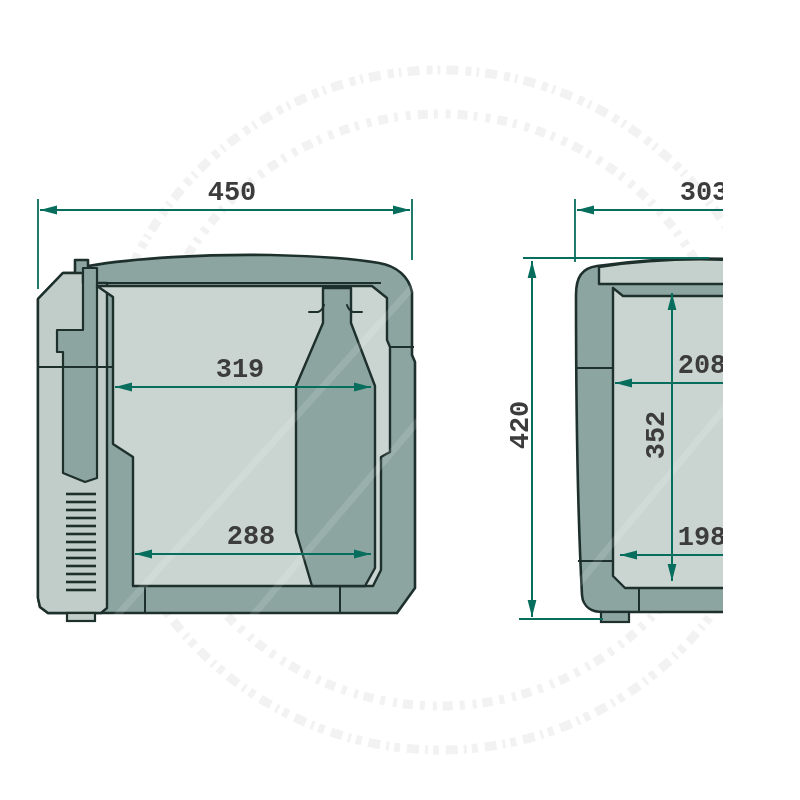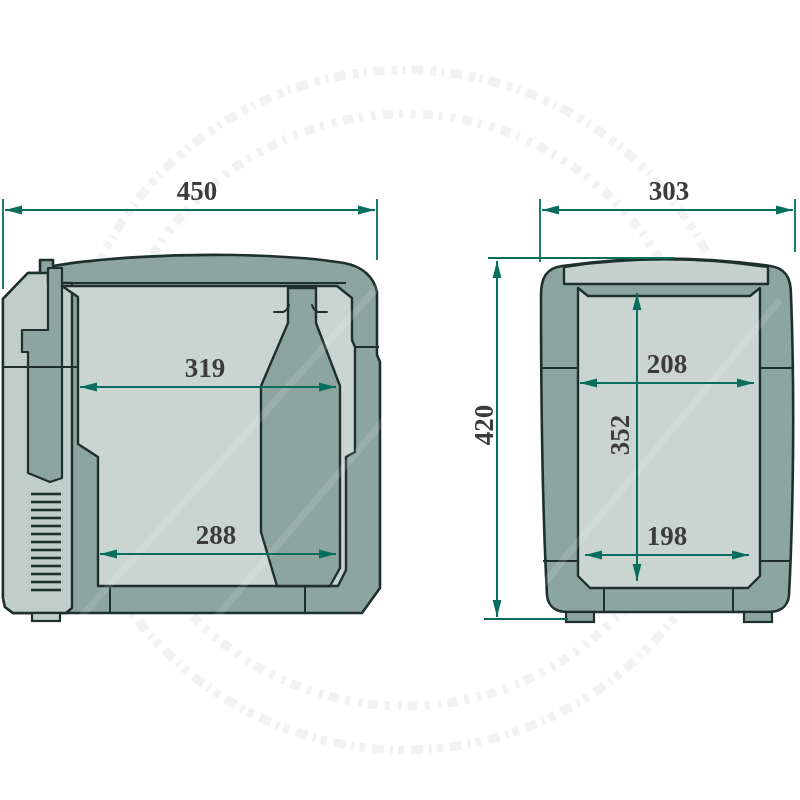--- a/index.html
+++ b/index.html
@@ -1,17 +1,17 @@
 <!DOCTYPE html>
 <html style="--bg: #ffffff; --body-wall: #8da5a1; --liner: #cad5d1; --lid-strip: #c5d1cd; --rear-panel: #c1cdc8; --outline: #1e302c; --dimension-line: #076e5e; --label-text: #3c3c3c; --watermark: #ededed;"><head>
 <meta charset="utf-8">
 <style>
   html,body{margin:0;padding:0;background:#fff;}
-  .stage{width:800px;height:800px;background:var(--bg,#fff);position:relative;overflow:hidden;
-         font-family:Liberation Serif, serif;}
+  .stage{width:688px;height:800px;background:var(--bg,#fff);position:relative;overflow:hidden;
+         font-family:Liberation Mono, monospace;padding-left:35px;}
   svg{display:block;}
   .outline-fill-wall{fill:var(--body-wall);stroke:var(--outline);stroke-width:2.6;stroke-linejoin:round;}
   .panel{fill:var(--rear-panel);stroke:var(--outline);stroke-width:2.4;stroke-linejoin:round;}
   .hinge{fill:var(--body-wall);stroke:var(--outline);stroke-width:2.2;stroke-linejoin:round;}
   .liner{fill:var(--liner);stroke:var(--outline);stroke-width:2.4;stroke-linejoin:round;}
   .lid{fill:var(--lid-strip);stroke:var(--outline);stroke-width:2.4;stroke-linejoin:round;}
   .bottle{fill:var(--body-wall);stroke:var(--outline);stroke-width:2.4;stroke-linejoin:round;}
   .seam{stroke:var(--outline);stroke-width:2;fill:none;}
   .vent{stroke:var(--outline);stroke-width:2.6;fill:none;}
   .foot{fill:var(--body-wall);stroke:var(--outline);stroke-width:2.2;}

